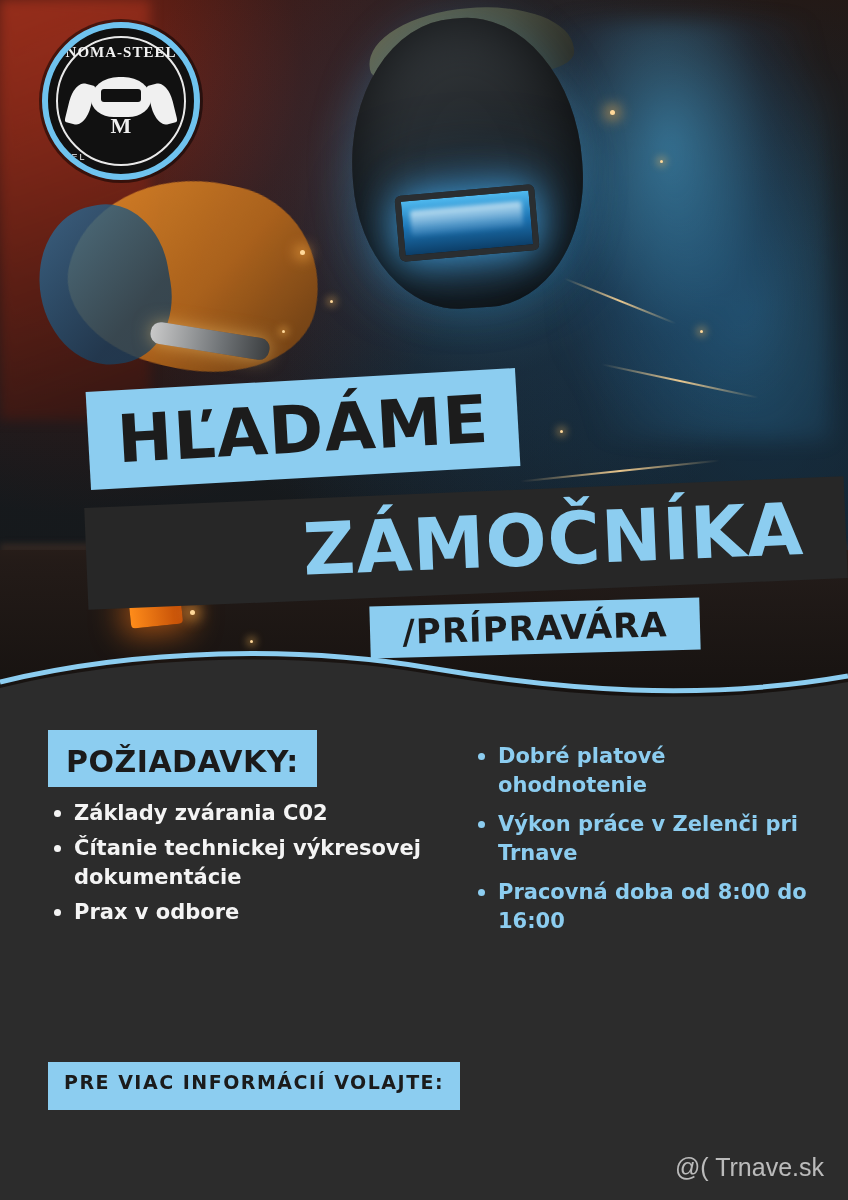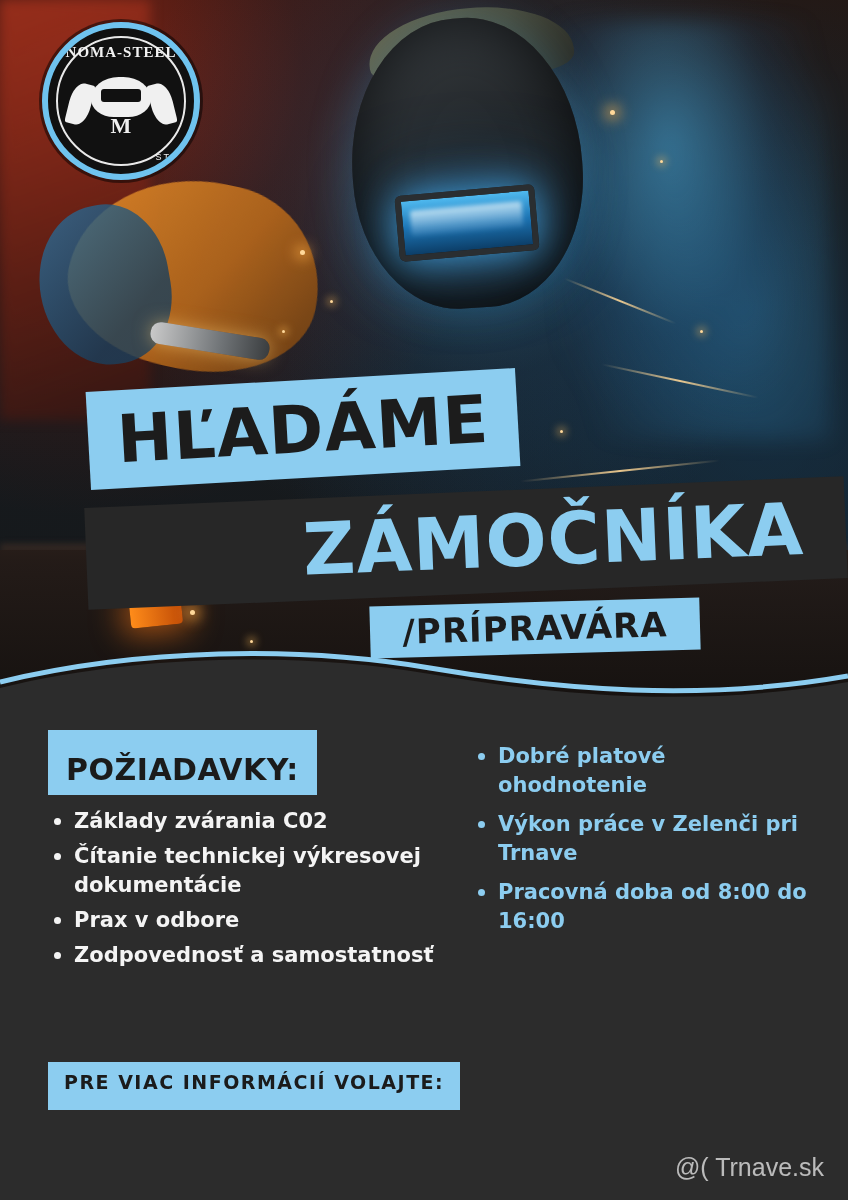--- a/index.html
+++ b/index.html
@@ -205,21 +205,21 @@
   .logo-letter {
     position: absolute;
     left: 50%; bottom: -2px; transform: translateX(-50%);
     color: #f0f0f0;
     font-size: 22px; font-weight: bold;
     font-family: "Liberation Serif", serif;
   }
   .logo-text-bottom {
     position: absolute;
     bottom: 12px; left: 0; right: 0;
-    text-align: right;
+    text-align: left;
     color: #f2f2f2;
     font-size: 9px;
     letter-spacing: 2px;
   }
 
   
   .band-hladame {
     position: absolute;
     left: 88px; top: 380px;
     width: 430px; height: 98px;
@@ -282,21 +282,21 @@
   }
   .col-left { position: absolute; left: 48px; top: 30px; width: 390px; }
   .col-right { position: absolute; left: 472px; top: 30px; width: 340px; }
 
   .sec-title {
     display: inline-block;
     background: #8ccdf0;
     color: #1b1b1b;
     font-size: 30px;
     font-weight: bold;
-    padding: 22px 18px 8px 18px;
+    padding: 14px 18px 8px 18px;
     letter-spacing: 0.5px;
     font-family: "DejaVu Sans", sans-serif;
   }
   ul.reqs, ul.offers {
     list-style: none;
     margin-top: 12px;
   }
   ul.reqs li, ul.offers li {
     position: relative;
     padding-left: 26px;
@@ -409,21 +409,20 @@
   </svg>
 
   <div class="bottom">
 
     <div class="col-left">
       <div class="sec-title">POŽIADAVKY:</div>
       <ul class="reqs">
         <li>Základy zvárania C02</li>
         <li>Čítanie technickej výkresovej dokumentácie</li>
         <li>Prax v odbore</li>
-        <li>Zodpovednosť a samostatnosť</li>
       </ul>
     </div>
 
     <div class="col-right">
       <ul class="offers">
         <li>Dobré platové ohodnotenie</li>
         <li>Výkon práce v Zelenči pri Trnave</li>
         <li>Pracovná doba od 8:00 do 16:00</li>
       </ul>
     </div>

